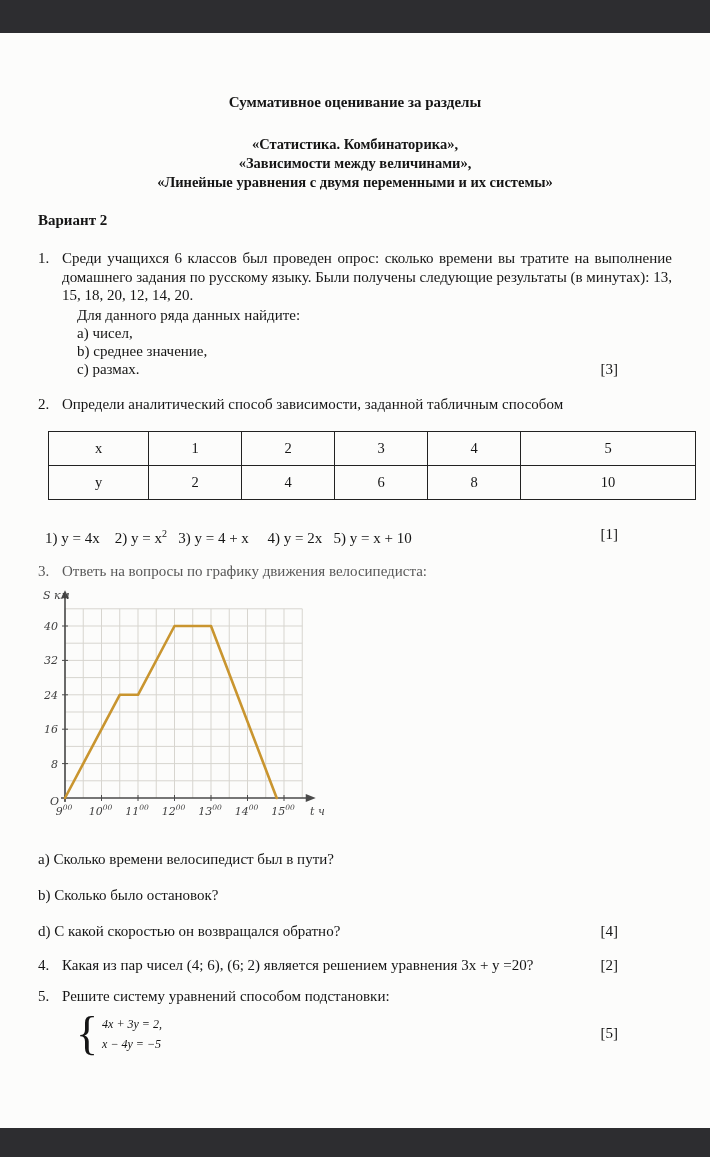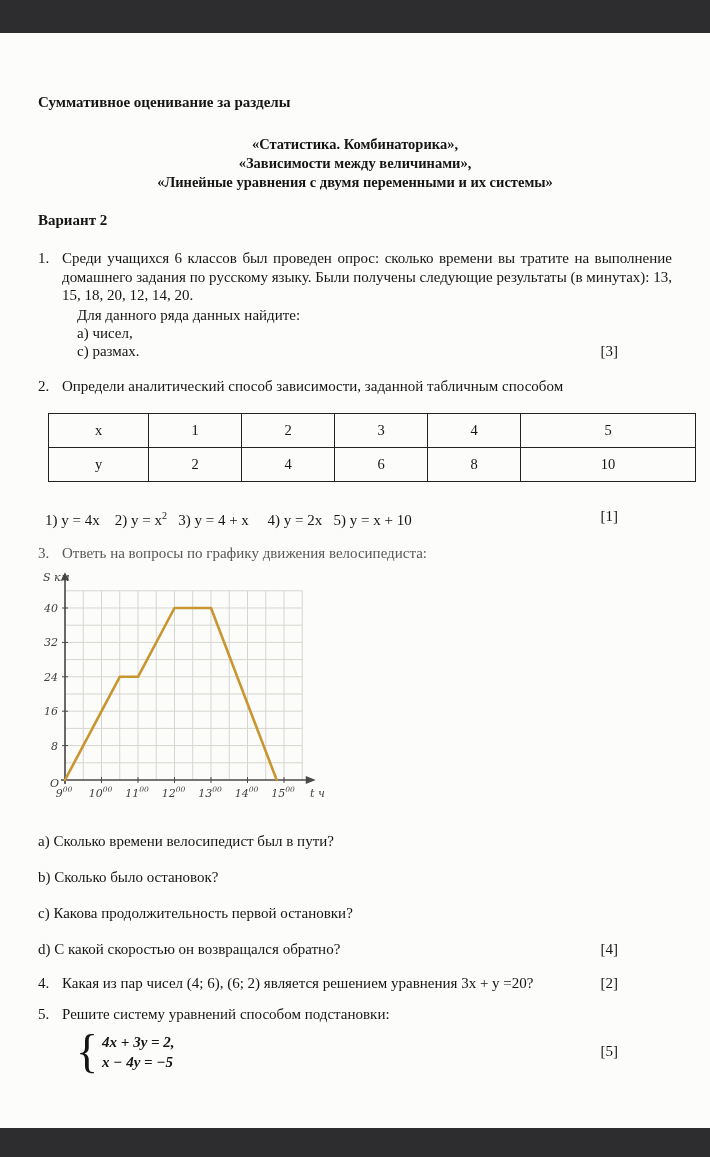--- a/index.html
+++ b/index.html
@@ -2,21 +2,21 @@
 <html><head>
 <meta charset="utf-8">
 <style>
   *{box-sizing:border-box;margin:0;padding:0}
   body{width:710px;font-family:"Liberation Serif",serif;background:#e8e8e8;color:#151515}
   .sheet{position:relative;width:710px;height:1157px;background:#fcfcfb;overflow:hidden}
   .band{position:absolute;left:0;width:710px;background:#2d2d30;z-index:3}
   .band.top{top:0;height:33px}
   .band.bottom{bottom:0;height:29px}
   .content{position:absolute;top:33px;left:0;width:710px;padding:0 38px;font-size:15px;line-height:18.5px}
-  .title{margin-top:60px;font-weight:bold;font-size:15px}
+  .title{margin-top:60px;text-align:center;font-weight:bold;font-size:15px}
   .subs{margin-top:23px;text-align:center;font-weight:bold;font-size:14.5px;line-height:19px}
   .variant{margin-top:19px;text-align:left;font-weight:bold;font-size:15px}
   .q{margin-top:20px}
   .qhead{display:flex}
   .qnum{width:24px;flex:none}
   .qtext{flex:1}
   .just{text-align:justify}
   .gray{color:#585858}
   .q1sub{margin-left:39px;margin-top:1px;line-height:18.2px}
   .rel{position:relative}
@@ -30,21 +30,21 @@
   .options sup{font-size:10px}
   #q3{margin-top:15px}
   .chart{margin-top:5px;display:block}
   .chart text{font-family:"DejaVu Serif",serif;font-style:italic;font-size:11px;fill:#3e3e3e}
   .qline{margin-top:17px;line-height:19px}
   .qline.first{margin-top:20px}
   #q4{margin-top:15px}
   #q5{margin-top:13px}
   .system{display:flex;align-items:center;margin-top:6px;margin-left:38px;position:relative}
   .brace{font-size:46px;line-height:44px;font-weight:normal;margin-right:4px}
-  .sys-lines{font-weight:bold;font-style:italic;font-size:15px;line-height:20px}
+  .sys-lines{font-weight:normal;font-style:italic;font-size:12px;line-height:20px}
   .system .pts{top:12px;font-style:normal;font-weight:normal}
 </style>
 </head>
 <body>
 
 <div class="sheet">
   <div class="band top"></div>
 
   <div class="content">
 
@@ -59,20 +59,21 @@
     <div class="variant">Вариант  2</div>
 
     <div class="q" id="q1">
       <div class="qhead">
         <span class="qnum">1.</span>
         <div class="qtext just">Среди  учащихся  6 классов  был  проведен  опрос: сколько времени  вы тратите на выполнение  домашнего  задания  по  русскому  языку. Были получены следующие результаты (в минутах):   13, 15, 18, 20, 12, 14, 20.</div>
       </div>
       <div class="q1sub">
         <div>Для данного ряда данных найдите:</div>
         <div>a) чисел,</div>
+        <div>b) среднее значение,</div>
         <div class="rel">
           <span>c) размах.</span>
           <span class="pts">[3]</span>
         </div>
       </div>
     </div>
 
     <div class="q" id="q2">
       <div class="qhead">
         <span class="qnum">2.</span>
@@ -163,21 +164,20 @@
           <line y1="209" y2="215" x1="209.5" x2="209.5" stroke="#4a4a4a"></line>
           <text x="208.5" y="229" text-anchor="middle">14<tspan dy="-5" font-size="7.5">00</tspan></text>
           <line y1="209" y2="215" x1="246" x2="246" stroke="#4a4a4a"></line>
           <text x="245" y="229" text-anchor="middle">15<tspan dy="-5" font-size="7.5">00</tspan></text>
           <text x="5" y="13">S км</text>
           <text x="272.07500000000005" y="229">t ч</text>
           <polyline points="27,212 81.75,108.80000000000001 100,108.80000000000001 136.5,40 173,40 238.70000000000002,212" fill="none" stroke="#c9952f" stroke-width="2.6" stroke-linejoin="round" stroke-linecap="round"></polyline>
         </svg>
       <div class="qline first">a) Сколько  времени велосипедист   был  в  пути?</div>
       <div class="qline">b)  Сколько было  остановок?</div>
-      <div class="qline">c)  Какова  продолжительность первой остановки?</div>
       <div class="qline rel">
         <span>d)  С какой  скоростью  он   возвращался   обратно?</span>
         <span class="pts">[4]</span>
       </div>
     </div>
 
     <div class="q rel" id="q4">
       <div class="qhead">
         <span class="qnum">4.</span>
         <div class="qtext">Какая  из пар чисел (4; 6), (6; 2)  является решением уравнения  3х + у =20?</div>

